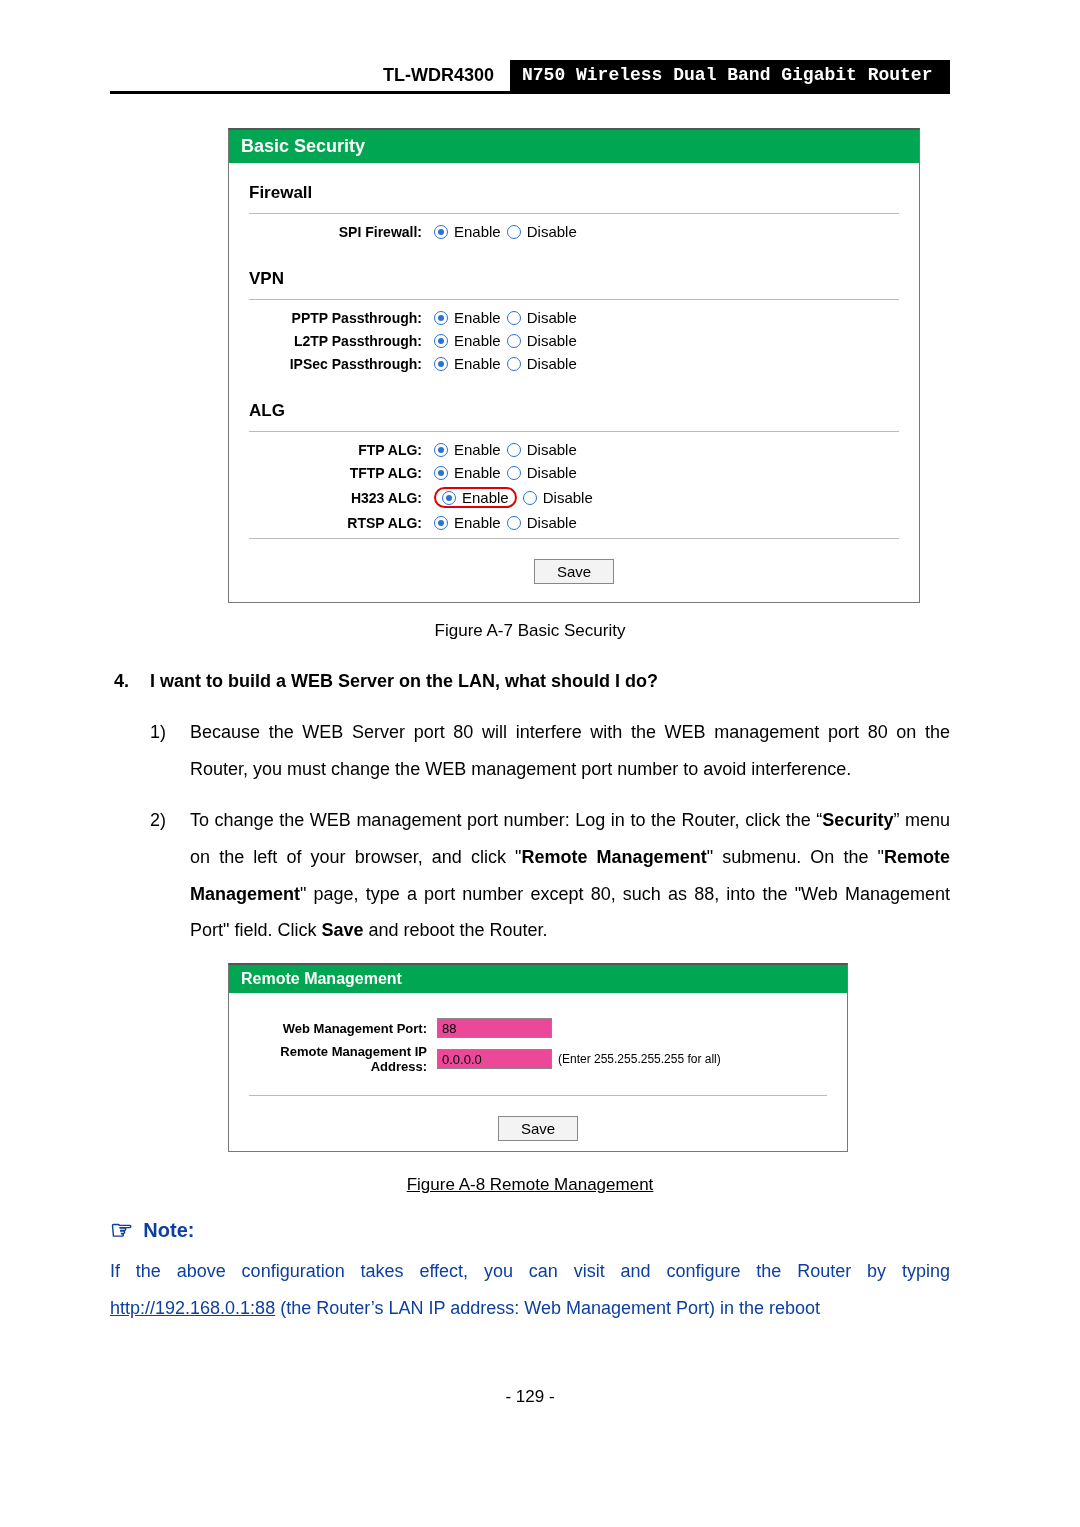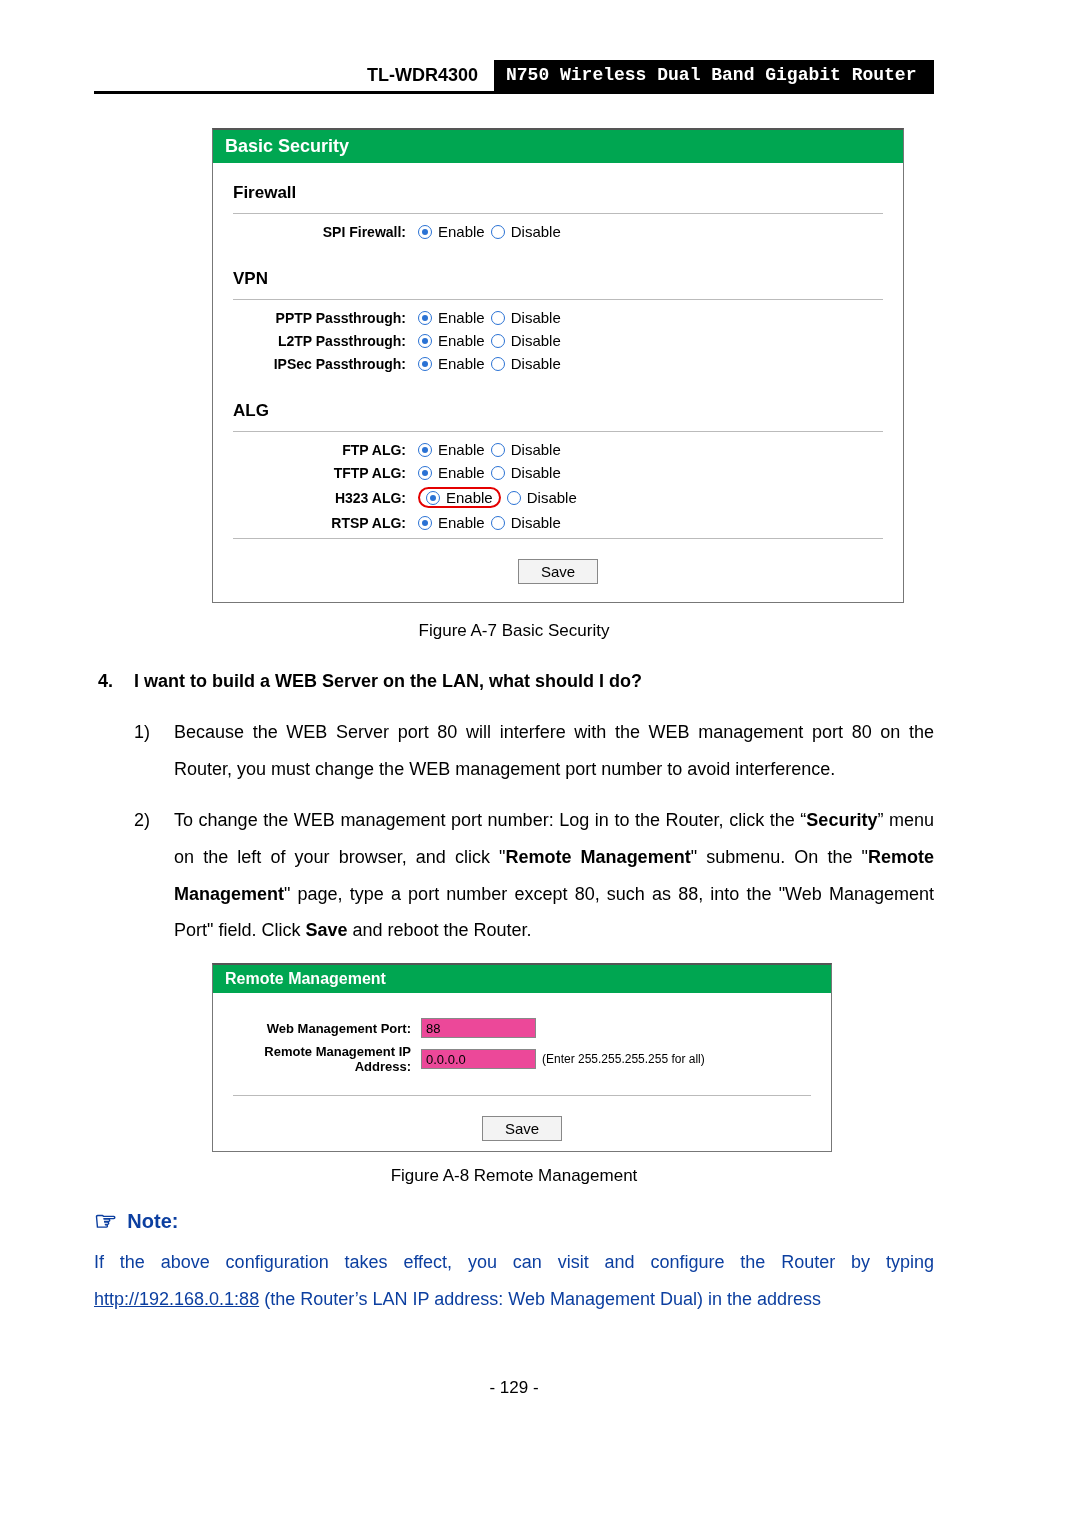--- a/index.html
+++ b/index.html
@@ -7,21 +7,21 @@
     background: #fff;
     font-family: Arial, Helvetica, sans-serif;
     color: #000;
     width: 1080px;
     height: 1527px;
     position: relative;
   }
   .page {
     position: absolute;
     top: 60px;
-    left: 94px;
+    left: 110px;
     width: 840px;
   }
   .header-bar {
     display: flex;
     align-items: stretch;
     border-bottom: 3px solid #000;
     margin-bottom: 34px;
   }
   .hdr-left {
     font-weight: bold;
@@ -359,25 +359,25 @@
         <input class="text-input" value="0.0.0.0" style="">
         <span class="hint">(Enter 255.255.255.255 for all)</span>
       </div>
       <hr class="hr" style="margin-top:18px">
       <div class="btn-row">
         <span class="btn">Save</span>
       </div>
     </div>
   </div>
 
-  <div class="figure-caption" style="margin-top:14px; margin-bottom:12px;">Figure A-8 Remote Management</div>
+  <div class="figure-caption" style="margin-top:23px; margin-bottom:12px;text-decoration:underline;">Figure A-8 Remote Management</div>
 
   <div class="note-head">
     <span class="hand-icon">☞</span>
     <span>Note:</span>
   </div>
   <div class="note-body">
-    <span>If the above configuration takes effect, you can visit and configure the Router by typing </span><span class="lnk">http://192.168.0.1:88</span><span> (the Router’s LAN IP address: Web Management Dual) in the address</span>
+    <span>If the above configuration takes effect, you can visit and configure the Router by typing </span><span class="lnk">http://192.168.0.1:88</span><span> (the Router’s LAN IP address: Web Management Port) in the reboot</span>
   </div>
 
   <div class="page-num">- 129 -</div>
 
 </div>
 
 </body></html>

